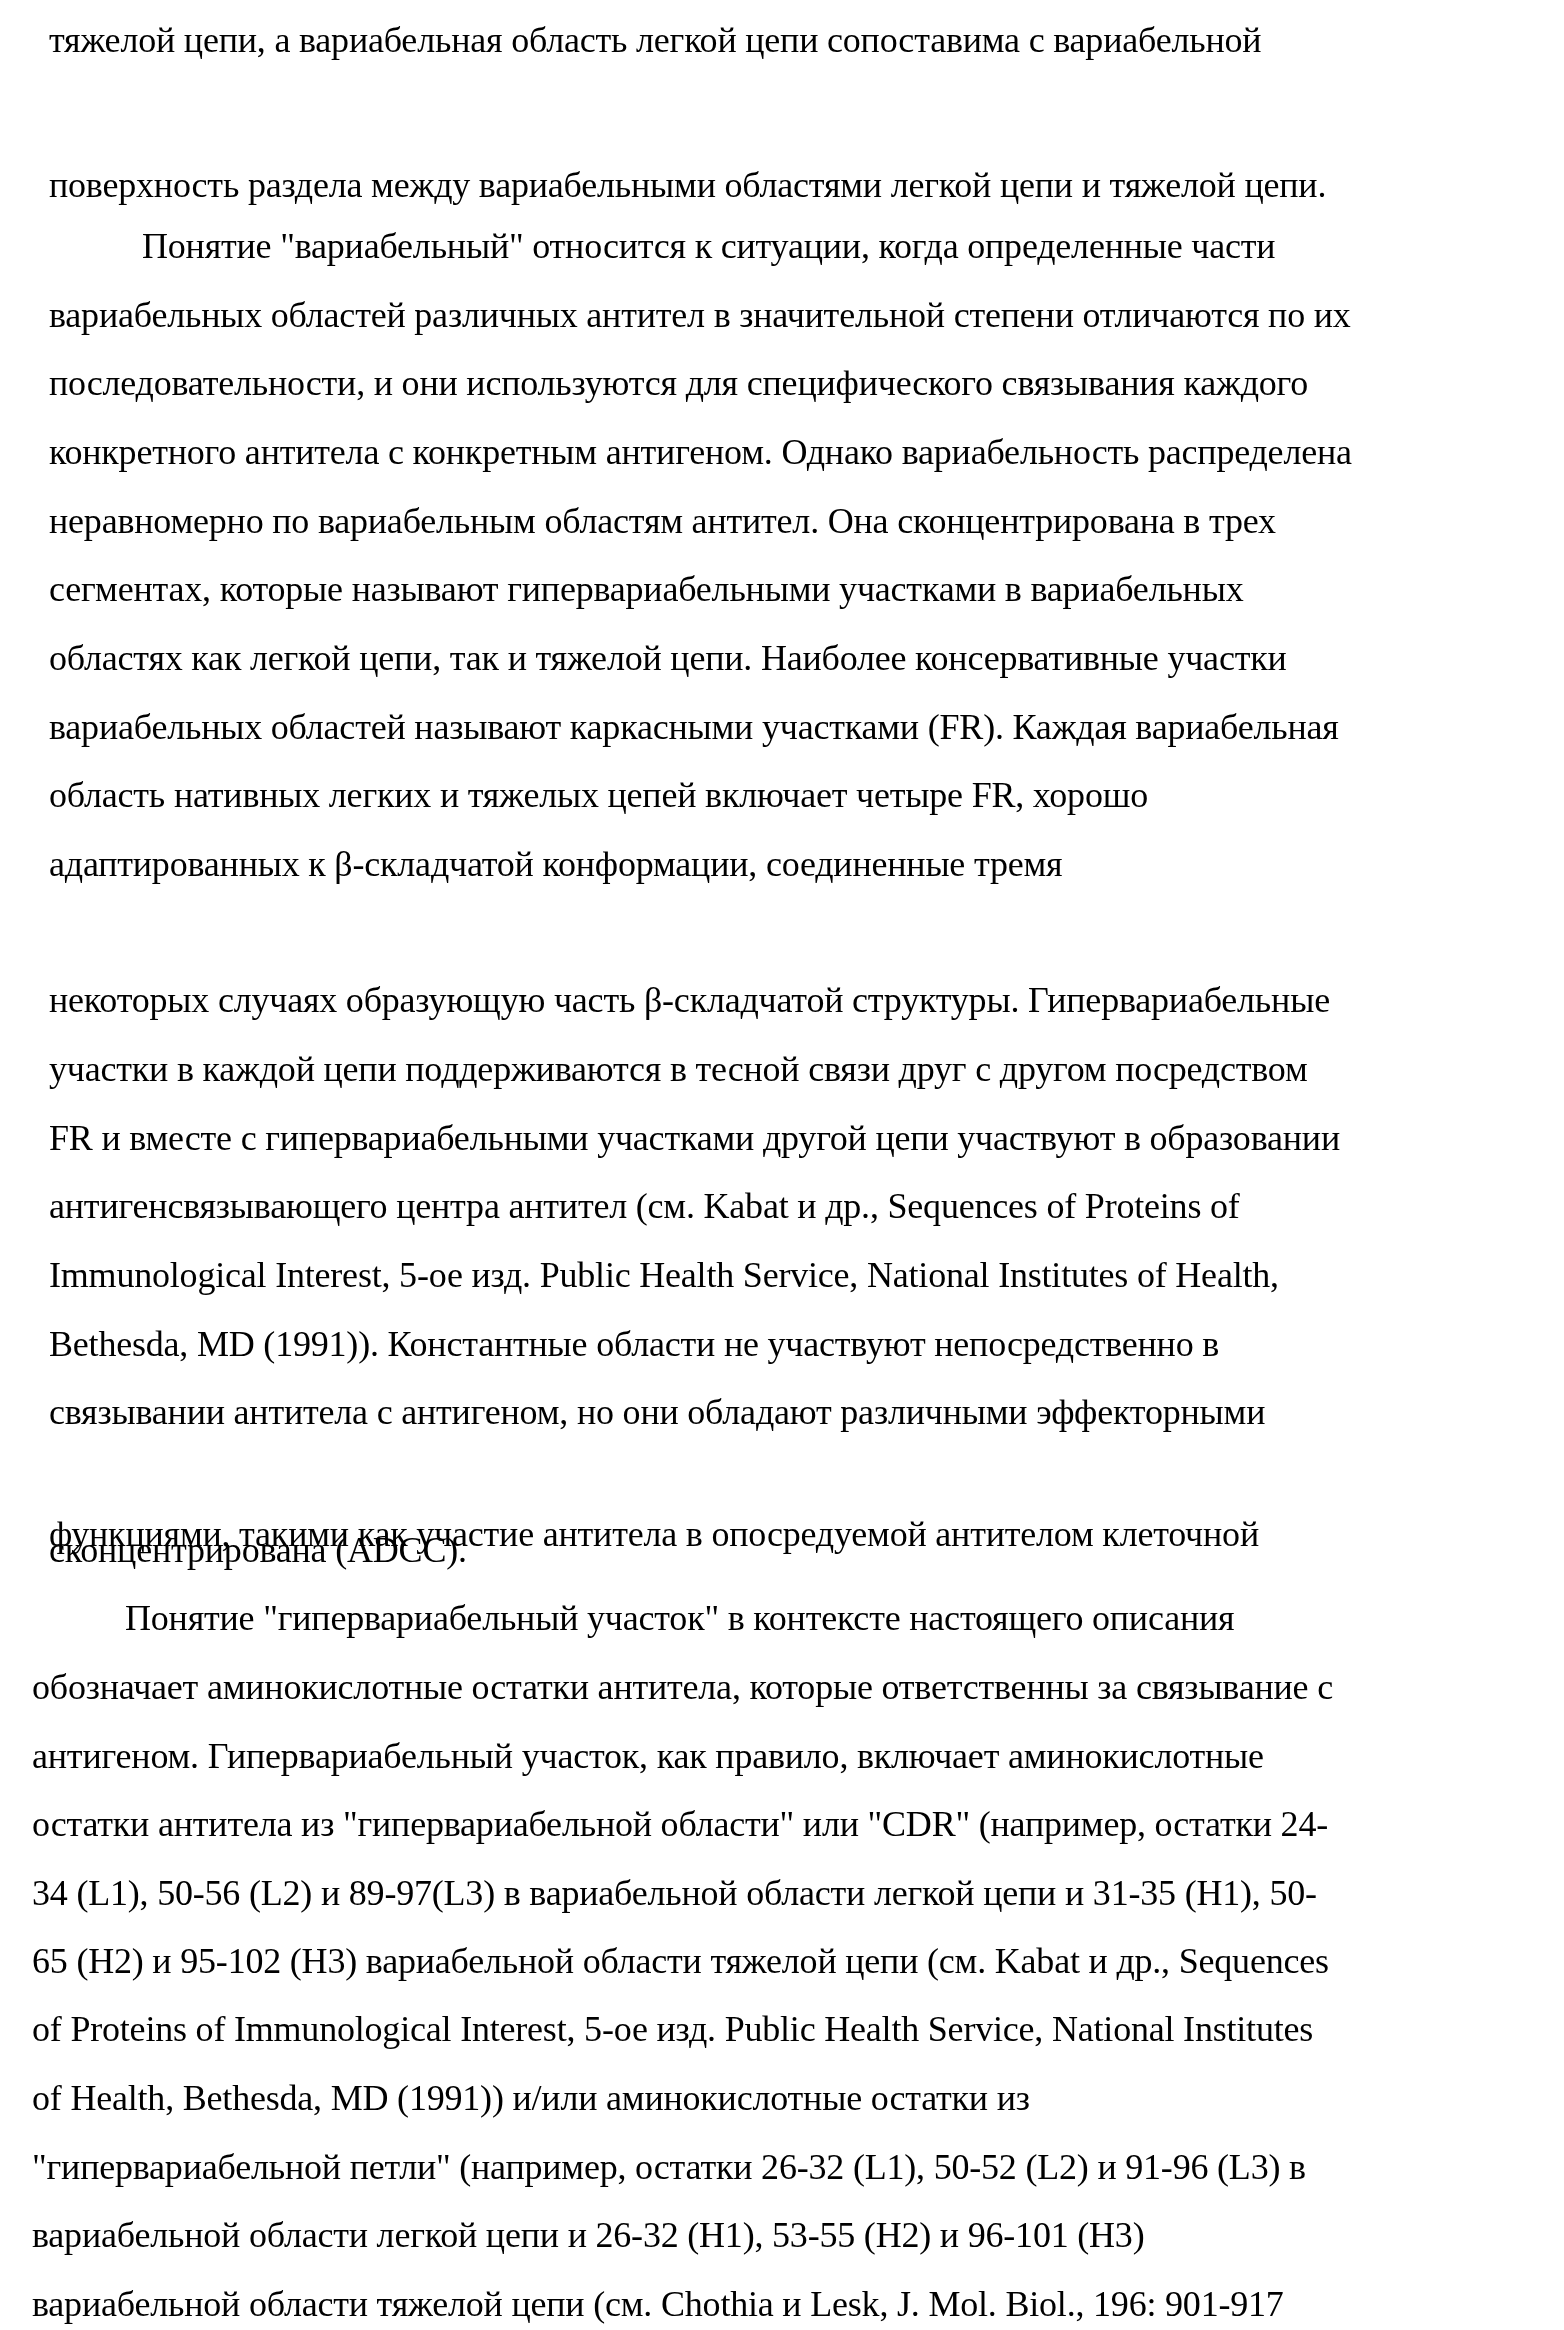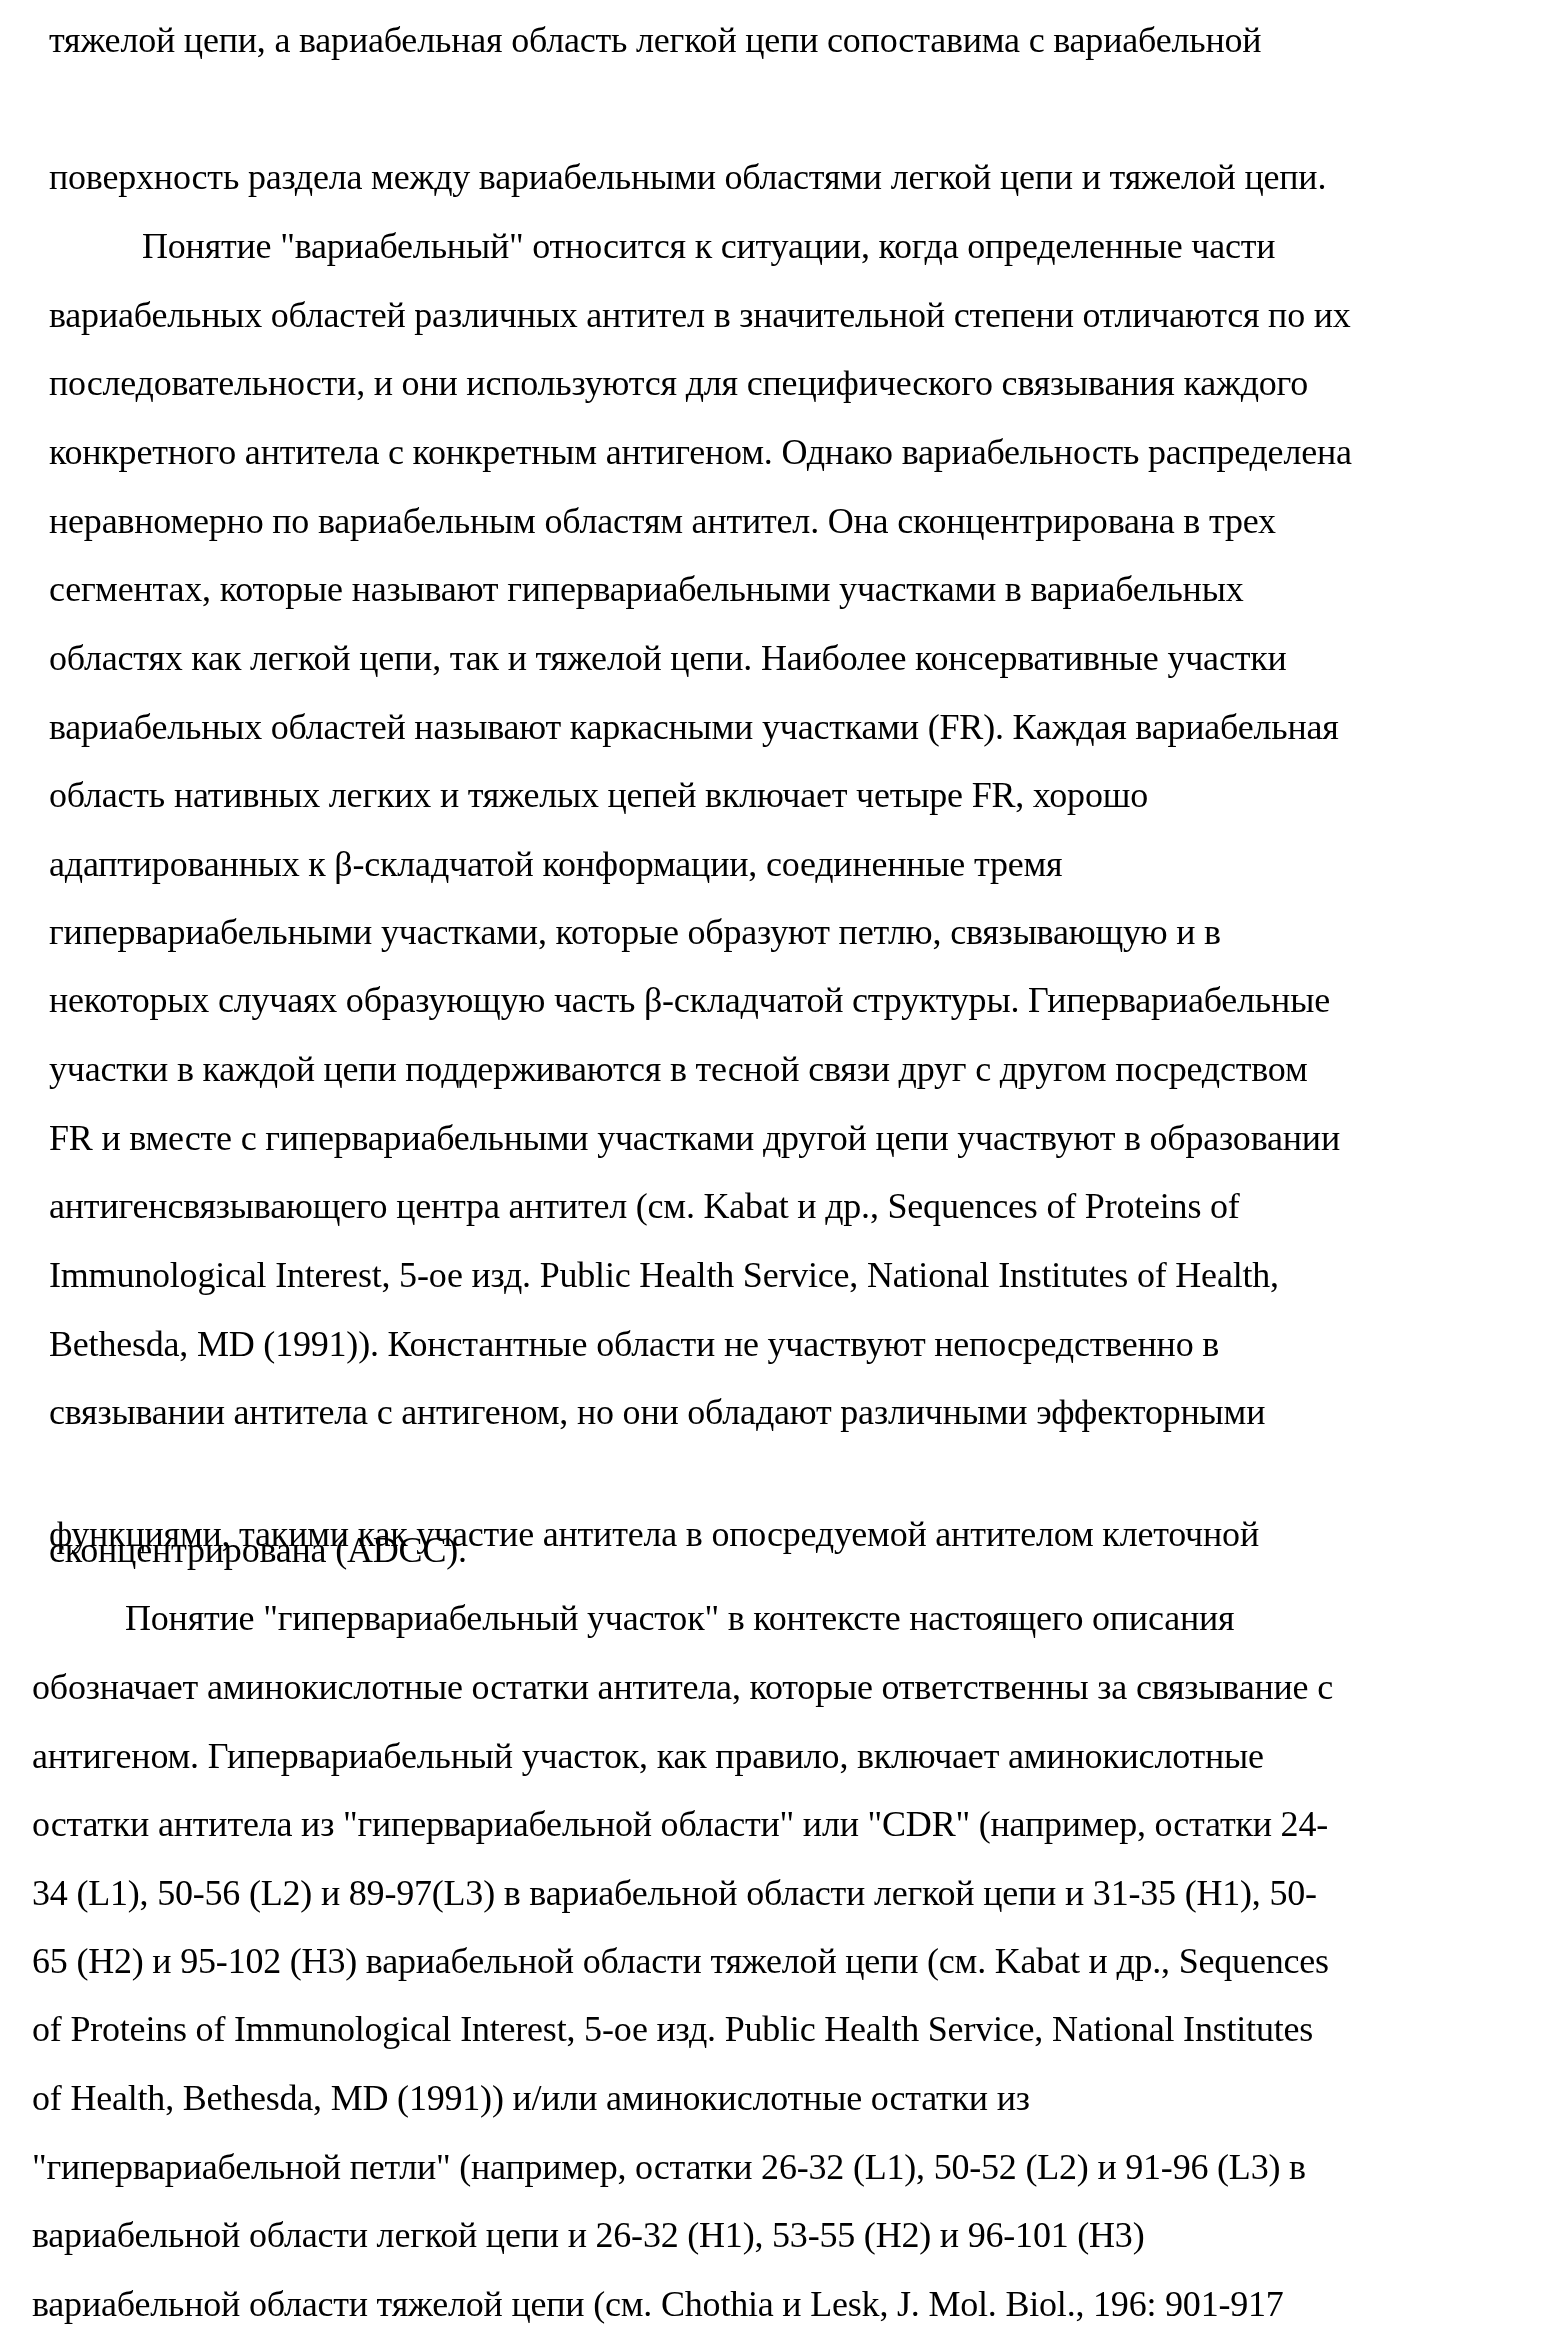--- a/index.html
+++ b/index.html
@@ -30,33 +30,32 @@
       white-space: nowrap;
       letter-spacing: -0.2px;
     }
   </style>
 </head>
 <body>
 
 <div class="page">
 
   <div class="line" style="left:49px; top:6.3px;">тяжелой цепи, а вариабельная область легкой цепи сопоставима с вариабельной</div>
-  <div class="line" style="left:49px; top:143px;">поверхность раздела между вариабельными областями легкой цепи и тяжелой цепи.</div>
+  <div class="line" style="left:49px; top:151px;">поверхность раздела между вариабельными областями легкой цепи и тяжелой цепи.</div>
 
   <div class="line" style="left:142px; top:212px;">Понятие "вариабельный" относится к ситуации, когда определенные части</div>
   <div class="line" style="left:49px; top:281px;">вариабельных областей различных антител в значительной степени отличаются по их</div>
   <div class="line" style="left:49px; top:349px;">последовательности, и они используются для специфического связывания каждого</div>
   <div class="line" style="left:49px; top:418px;">конкретного антитела с конкретным антигеном. Однако вариабельность распределена</div>
   <div class="line" style="left:49px; top:487px;">неравномерно по вариабельным областям антител. Она сконцентрирована в трех</div>
   <div class="line" style="left:49px; top:555px;">сегментах, которые называют гипервариабельными участками в вариабельных</div>
   <div class="line" style="left:49px; top:624px;">областях как легкой цепи, так и тяжелой цепи. Наиболее консервативные участки</div>
   <div class="line" style="left:49px; top:693px;">вариабельных областей называют каркасными участками (FR). Каждая вариабельная</div>
   <div class="line" style="left:49px; top:761px;">область нативных легких и тяжелых цепей включает четыре FR, хорошо</div>
   <div class="line" style="left:49px; top:830px;">адаптированных к β-складчатой конформации, соединенные тремя</div>
-  <div class="line" style="left:49px; top:898px;">гипервариабельными участками, которые образуют петлю, связывающую и в</div>
   <div class="line" style="left:49px; top:966px;">некоторых случаях образующую часть β-складчатой структуры. Гипервариабельные</div>
   <div class="line" style="left:49px; top:1035px;">участки в каждой цепи поддерживаются в тесной связи друг с другом посредством</div>
   <div class="line" style="left:49px; top:1104px;">FR и вместе с гипервариабельными участками другой цепи участвуют в образовании</div>
   <div class="line" style="left:49px; top:1172px;">антигенсвязывающего центра антител (см. Kabat и др., Sequences of Proteins of</div>
   <div class="line" style="left:49px; top:1241px;">Immunological Interest, 5-ое изд. Public Health Service, National Institutes of Health,</div>
   <div class="line" style="left:49px; top:1310px;">Bethesda, MD (1991)). Константные области не участвуют непосредственно в</div>
   <div class="line" style="left:49px; top:1378px;">связывании антитела с антигеном, но они обладают различными эффекторными</div>
   <div class="line" style="left:49px; top:1500px;text-align:center;">функциями, такими как участие антитела в опосредуемой антителом клеточной</div>
   <div class="line" style="left:49px; top:1516px;">сконцентрирована (ADCC).</div>
 

